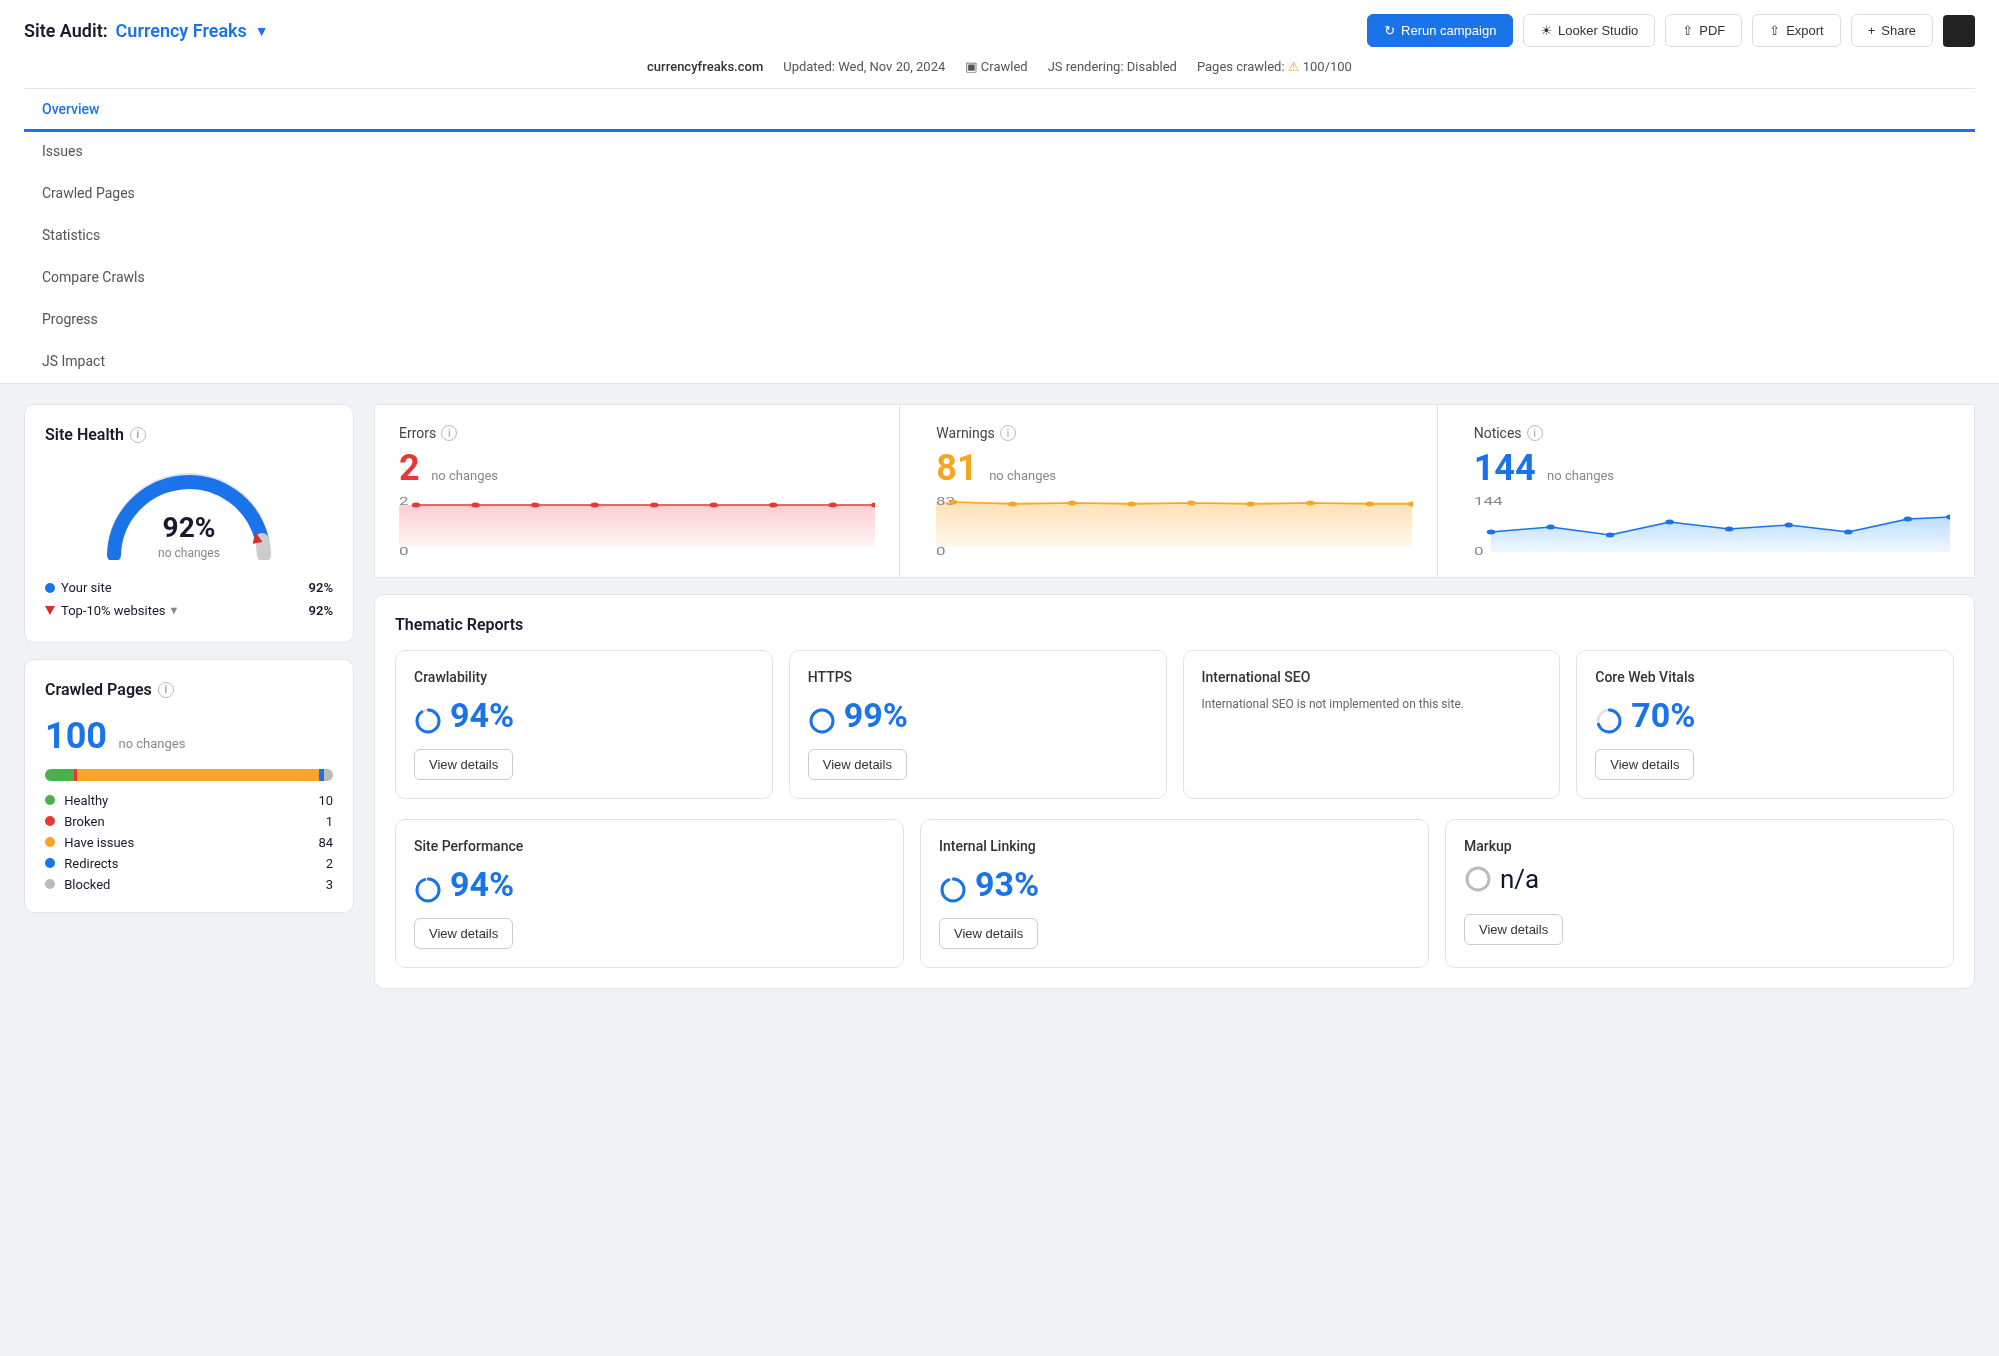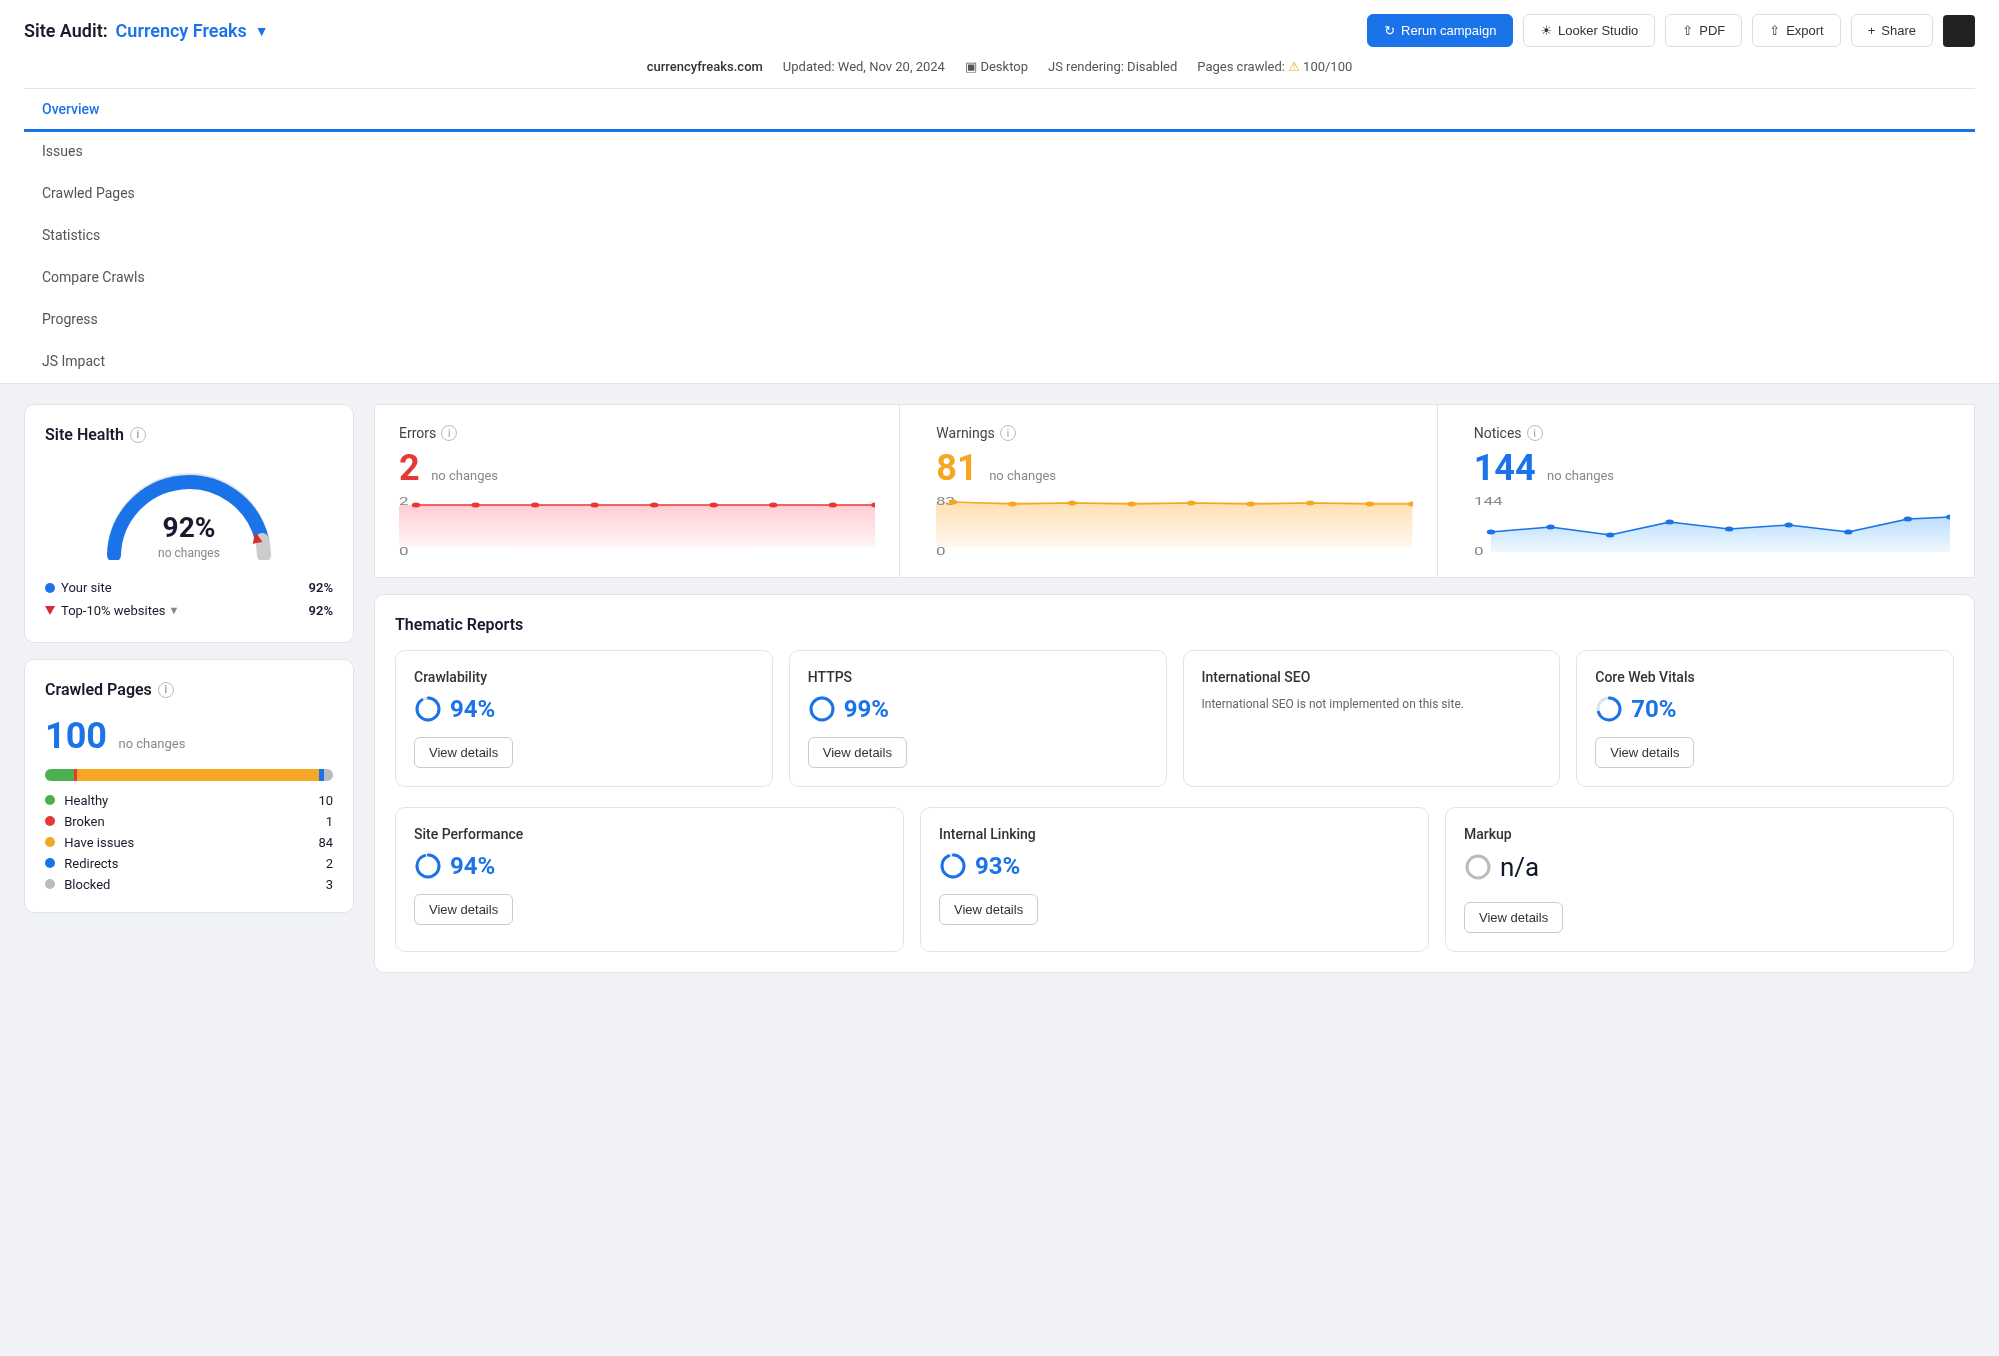--- a/index.html
+++ b/index.html
@@ -70,21 +70,21 @@
     .metric-value.blue { color: #1a73e8; }
     .metric-nochange { font-size: 13px; color: #888; margin-left: 8px; }
     .mini-chart { height: 60px; margin-top: 8px; }
 
     
     .thematic-title { font-size: 16px; font-weight: 600; padding: 20px 20px 0; }
     .thematic-grid { display: grid; grid-template-columns: repeat(4, 1fr); gap: 16px; padding: 16px 20px 20px; }
     .thematic-grid-bottom { display: grid; grid-template-columns: repeat(3, 1fr); gap: 16px; padding: 0 20px 20px; }
     .thematic-card { background: #fff; border: 1px solid #e0e4ea; border-radius: 10px; padding: 18px; }
     .thematic-name { font-size: 14px; font-weight: 500; color: #333; margin-bottom: 10px; }
-    .thematic-pct { display: flex; align-items: flex-start; gap: 8px; font-size: 24px; font-weight: 700; color: #1a73e8; margin-bottom: 14px; }
+    .thematic-pct { display: flex; align-items: flex-end; gap: 8px; font-size: 34px; font-weight: 700; color: #1a73e8; margin-bottom: 14px; }
     .thematic-na { display: flex; align-items: center; gap: 8px; font-size: 26px; font-weight: 400; color: #0f172a; margin-bottom: 20px; }
     .thematic-desc { font-size: 12px; color: #666; margin-bottom: 14px; line-height: 1.5; }
     .view-details-btn { border: 1px solid #ccc; background: #fff; border-radius: 6px; padding: 7px 14px; font-size: 13px; color: #333; cursor: pointer; }
 
     
     .ring-icon { width: 28px; height: 28px; }
     .ring-icon-gray { width: 28px; height: 28px; }
 
     .thematic-section { background: #fff; border: 1px solid #e0e4ea; border-radius: 10px; }
 
@@ -122,21 +122,21 @@
         <span>Share</span>
       </button>
       <div class="avatar"></div>
     </div>
   </div>
   <div class="header-meta">
     <span class="domain">currencyfreaks.com</span>
     <span>Updated: Wed, Nov 20, 2024</span>
     <span>
       <span>▣</span>
-      <span>Desktop</span>
+      <span>Crawled</span>
     </span>
     <span>JS rendering: Disabled</span>
     <span>
       <span>Pages crawled:</span>
       <span class="warning-icon"> ⚠ </span>
       <span>100/100</span>
     </span>
   </div>
   <div class="nav-tabs">
     <div class="nav-tab active">Overview</div>

